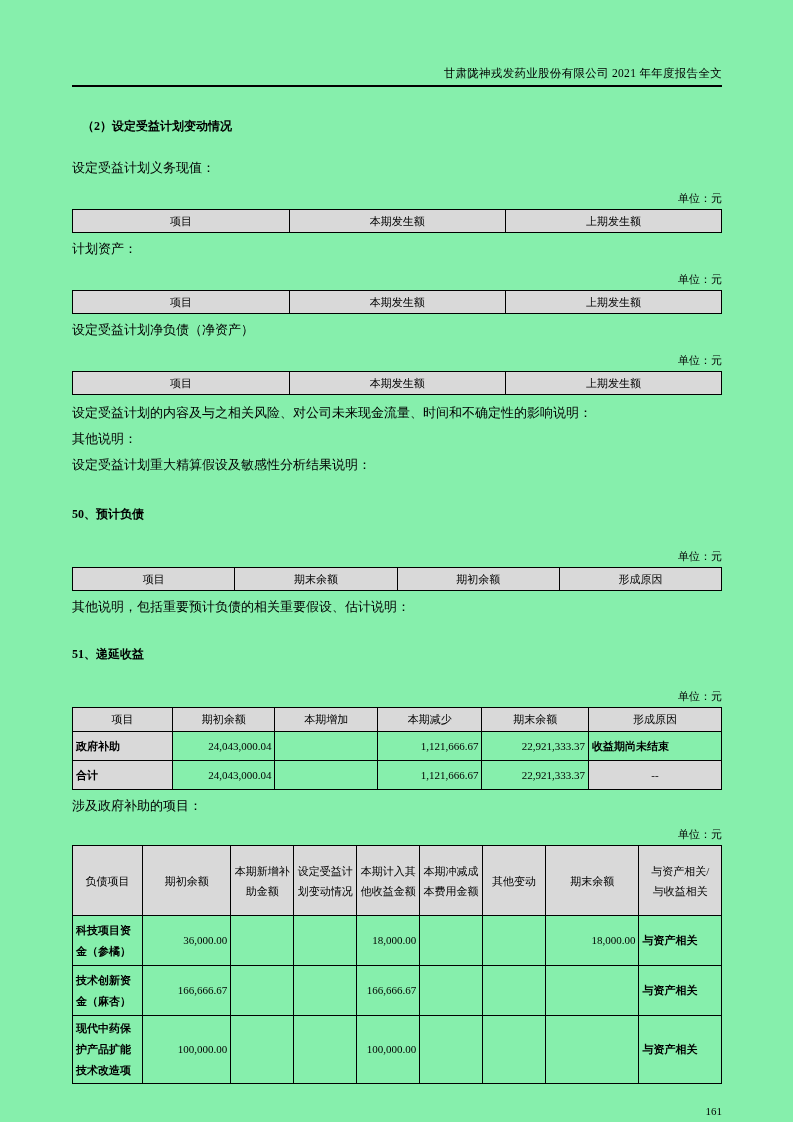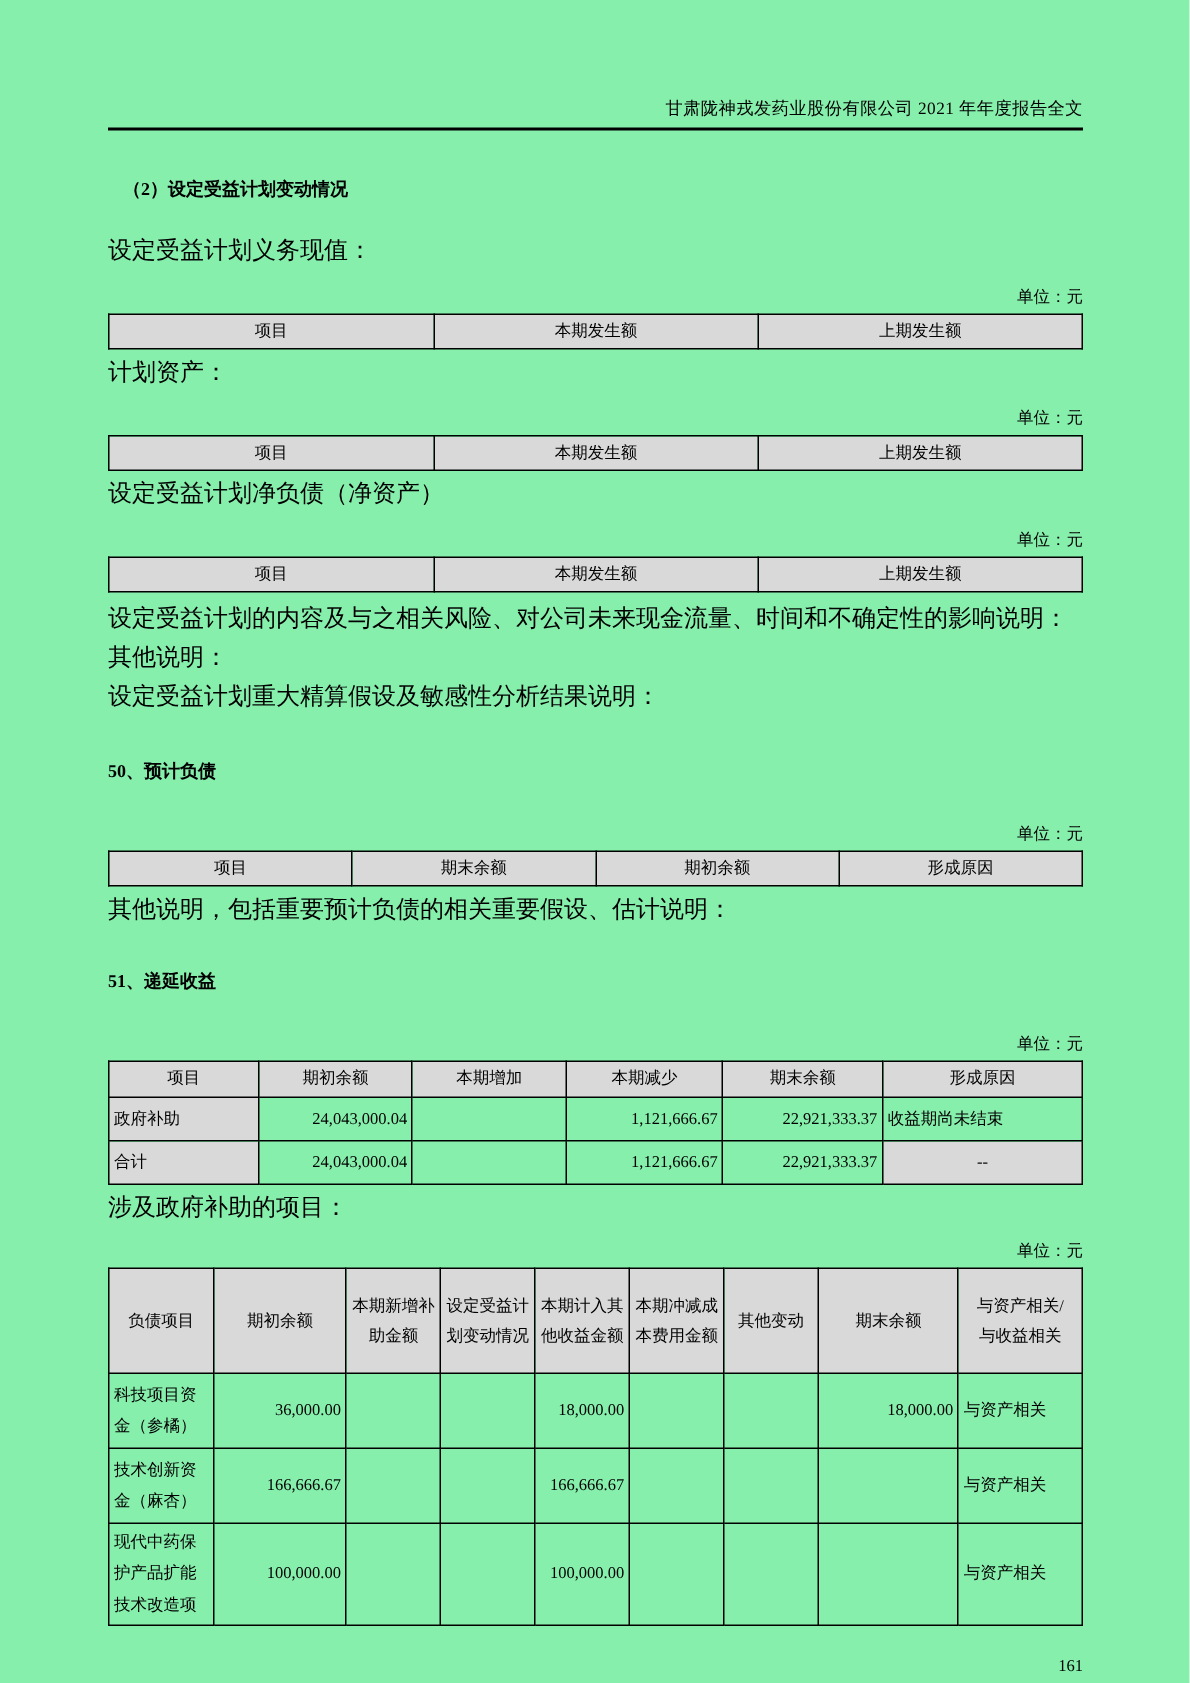--- a/index.html
+++ b/index.html
@@ -22,21 +22,21 @@
     border-bottom:2px solid #000;
   }
   .sec-title {
     font-size:12px;
     font-weight:bold;
     line-height:18px;
     margin:30px 0 0 0;
   }
   .sec-title.indent { margin-left:10px; }
   .body-line {
-    font-size:16px;
+    font-size:13px;
     line-height:14px;
     margin:0;
   }
   .mt-caption { margin-top:26px; }
   .mt-after-table { margin-top:9px; }
   .mt-note { margin-top:12px; }
   .unit-line {
     font-size:11px;
     line-height:14px;
     text-align:right;
@@ -62,21 +62,21 @@
     text-align:center;
     line-height:17px;
   }
   .t-simple th { height:23px; }
   .t5 th { height:24px; }
   .t5 td { height:29px; line-height:18px; }
   .t6 th { height:70px; line-height:20px; }
   .t6 td { line-height:21px; }
   .t6 .row-h50 td { height:50px; }
   .t6 .row-h67 td { height:67px; }
-  td.l { text-align:left; }
+  td.l { text-align:left;font-weight:bold; }
   td.r { text-align:right; }
   td.c { text-align:center; }
   td.gray { background:#d9d9d9; }
   th.pre { white-space:pre-line; }
   .page-number {
     font-size:11px;
     line-height:14px;
     text-align:right;
     margin-top:20px;
   }

